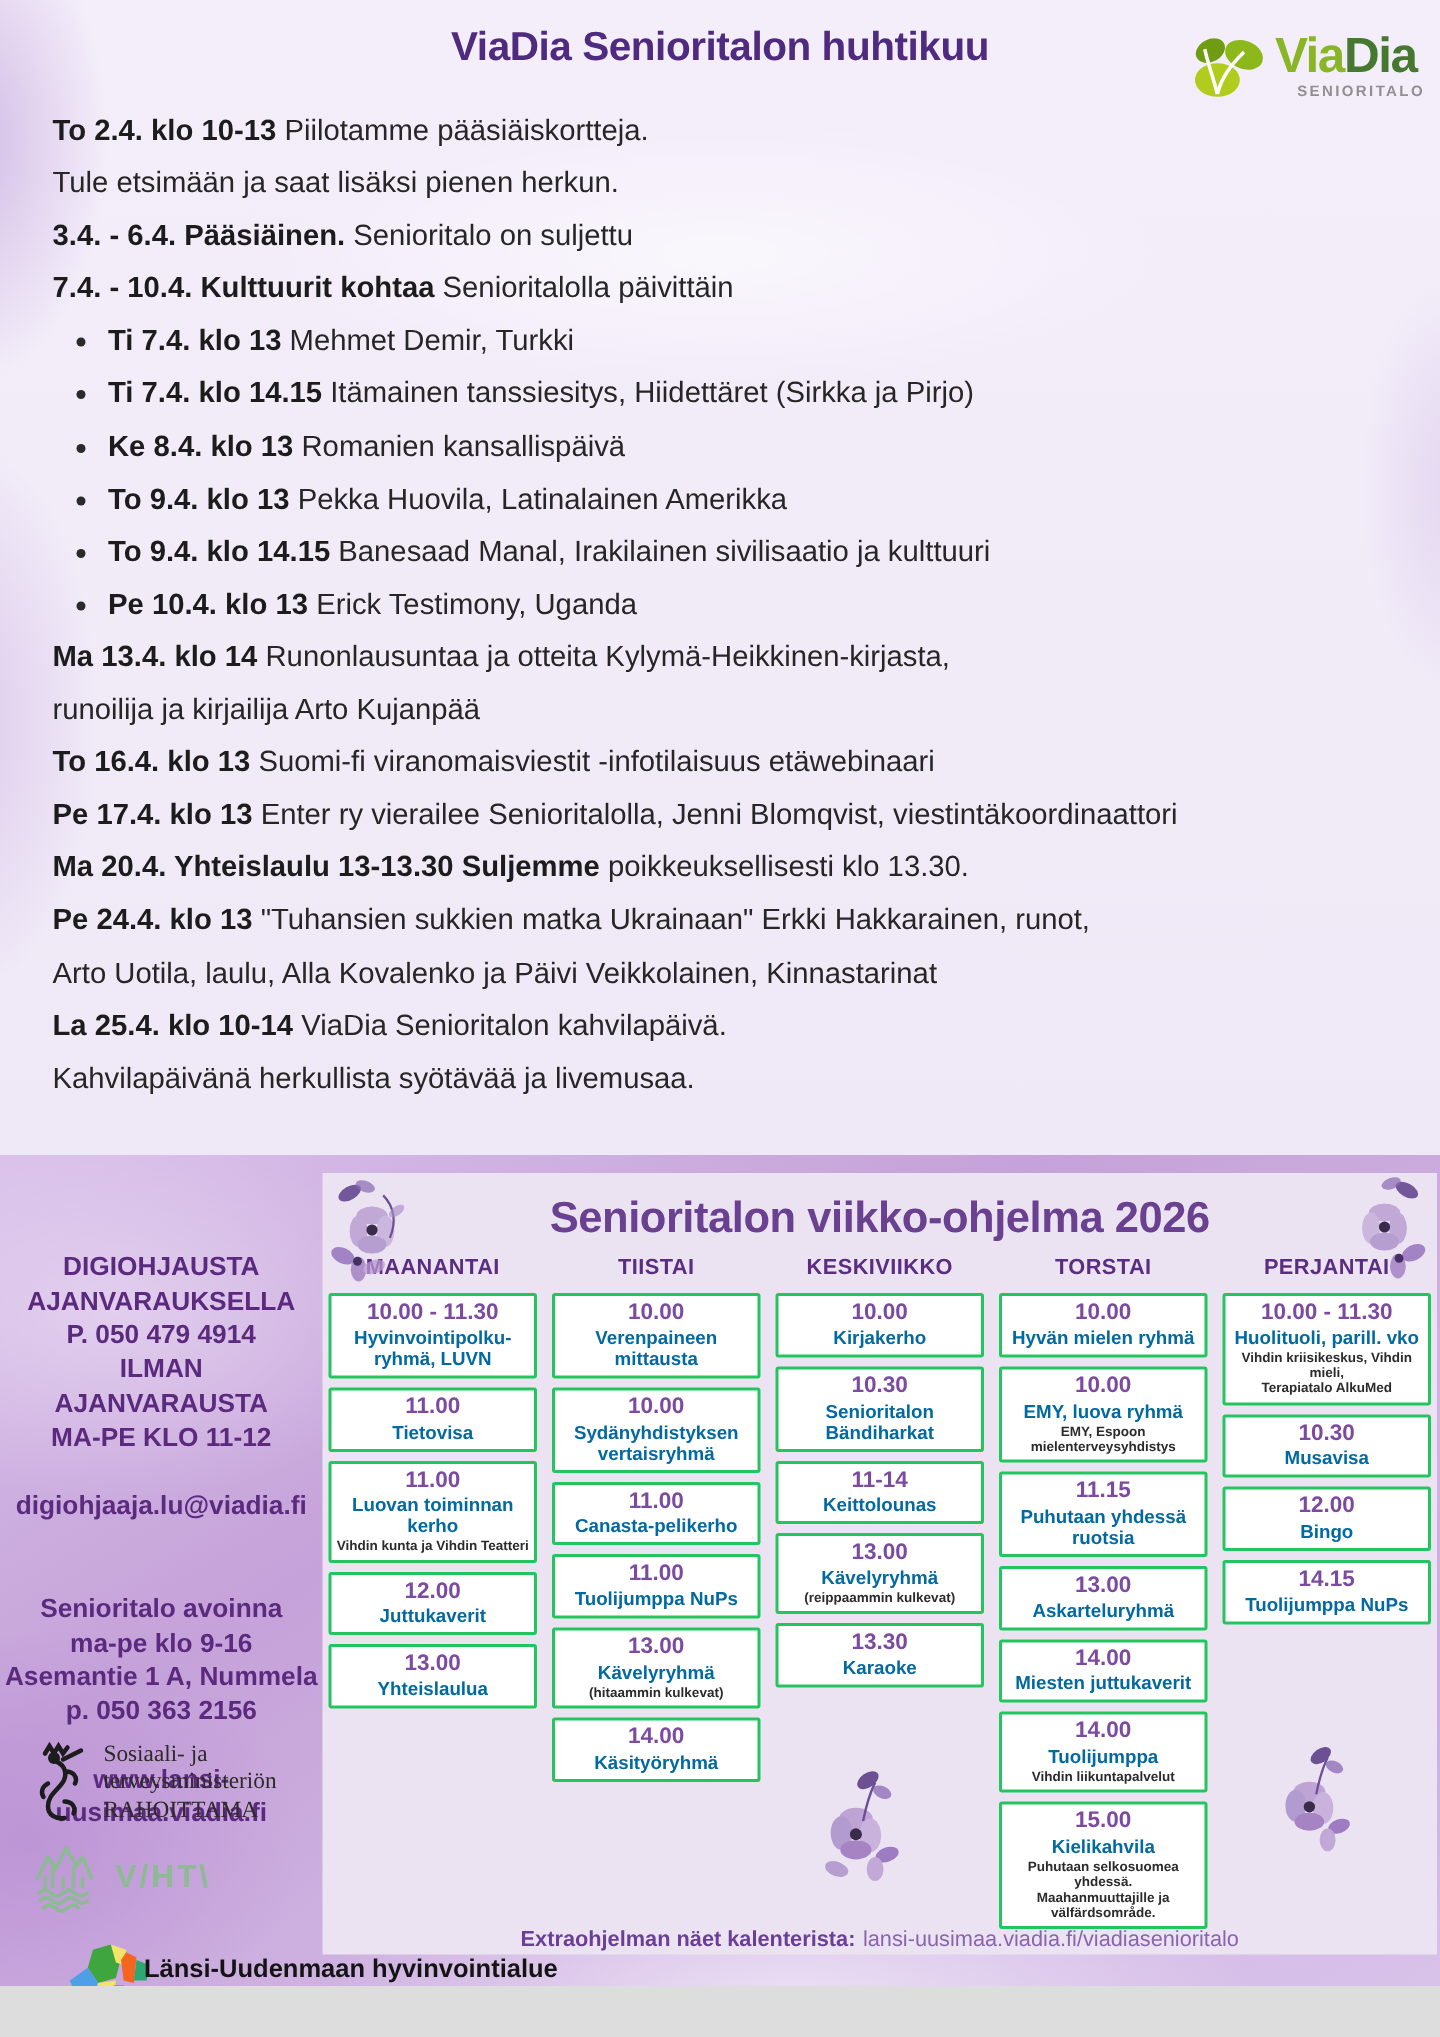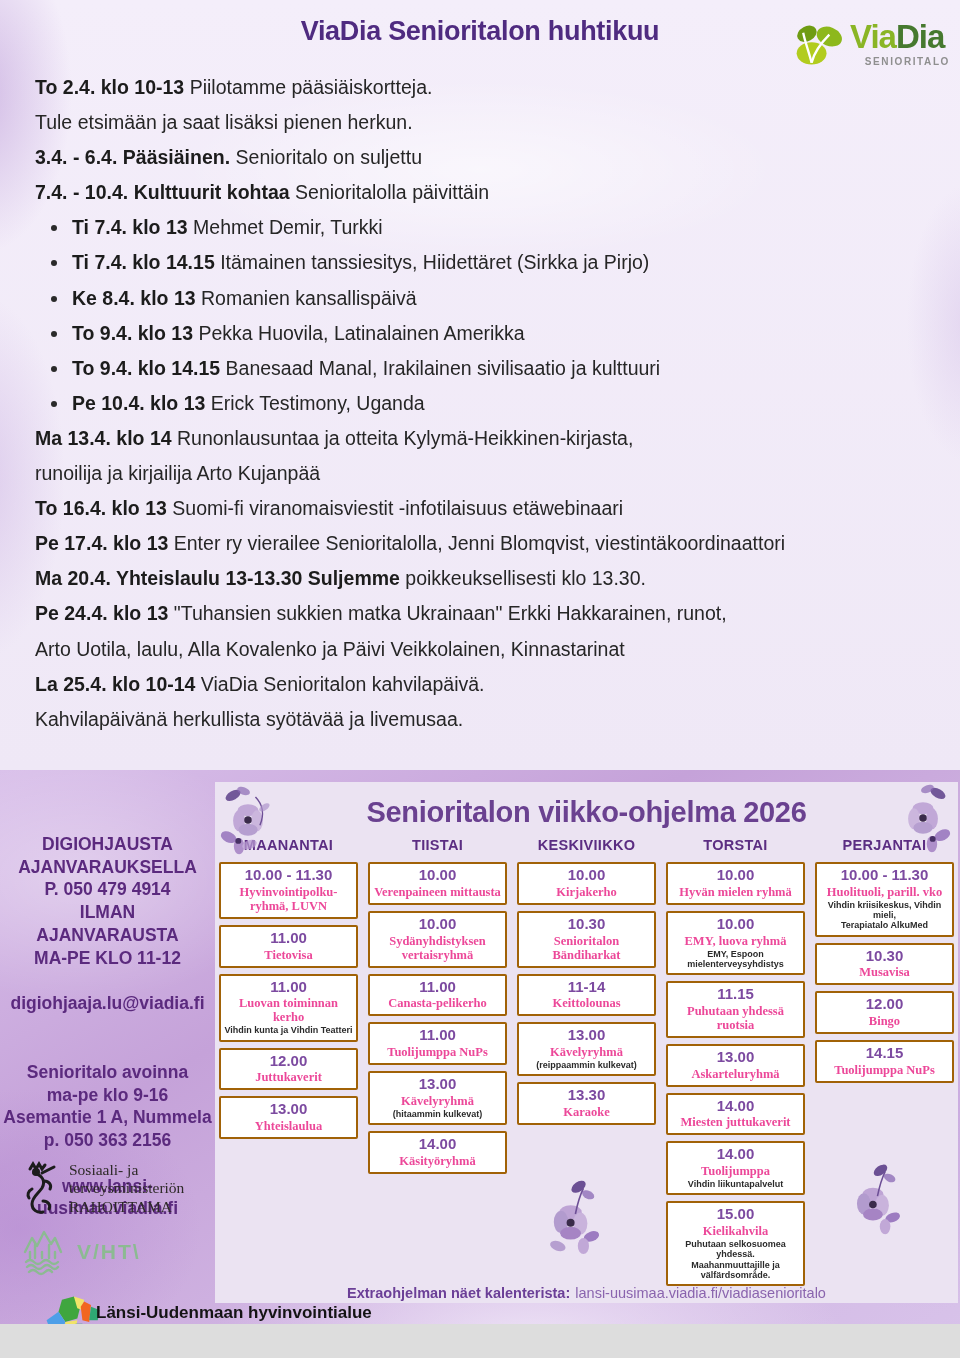--- a/index.html
+++ b/index.html
@@ -51,24 +51,24 @@
   .vihti-wordmark{font-size:21px; font-weight:bold; letter-spacing:2px; color:#8cba92;}
 
   
   .panel{position:absolute; left:215px; top:12px; width:743px; height:521px;
     background:#ebe3f2; overflow:hidden;}
   .panel-title{text-align:center; font-size:29px; font-weight:800; color:#6a4190;
     margin:14px 0 8px; letter-spacing:-0.3px;}
   .grid{display:grid; grid-template-columns:repeat(5,1fr); column-gap:10px; padding:0 4px; align-items:start;}
   .day-header{text-align:center; font-size:14.5px; font-weight:800; color:#5b2d82;
     letter-spacing:.3px; margin-bottom:9px;}
-  .cell{background:#fff; border:2px solid #a16207; border-radius:2px; text-align:center;
+  .cell{background:#fff; border:2px solid #22c55e; border-radius:2px; text-align:center;
     padding:2px 2px 4px; margin-bottom:6px;}
   .cell .time{font-size:15px; font-weight:bold; color:#7c4aa0; line-height:1.25;}
-  .cell .name{font-size:12.5px; font-weight:bold; color:#ec4899; line-height:1.12;font-family:Liberation Serif, serif;}
+  .cell .name{font-size:12.5px; font-weight:bold; color:#0369a1; line-height:1.12;}
   .cell .note{font-size:9px; font-weight:bold; color:#2b2b2b; line-height:1.14; margin-top:1px; white-space:pre-line;}
   .footnote{position:absolute; left:0; bottom:2px; width:100%; text-align:center; font-size:14.5px; margin:0;}
   .footnote b{color:#6b3f97; margin-right:5px;}
   .footnote span{color:#8a64ae;}
 
   .flower{position:absolute; pointer-events:none;}
   .flower-tl{left:-6px; top:0px;}
   .flower-tr{right:-4px; top:-2px; transform:scaleX(-1);}
   .flower-mid{left:322px; top:388px;}
   .flower-rt{left:626px; top:372px;}

